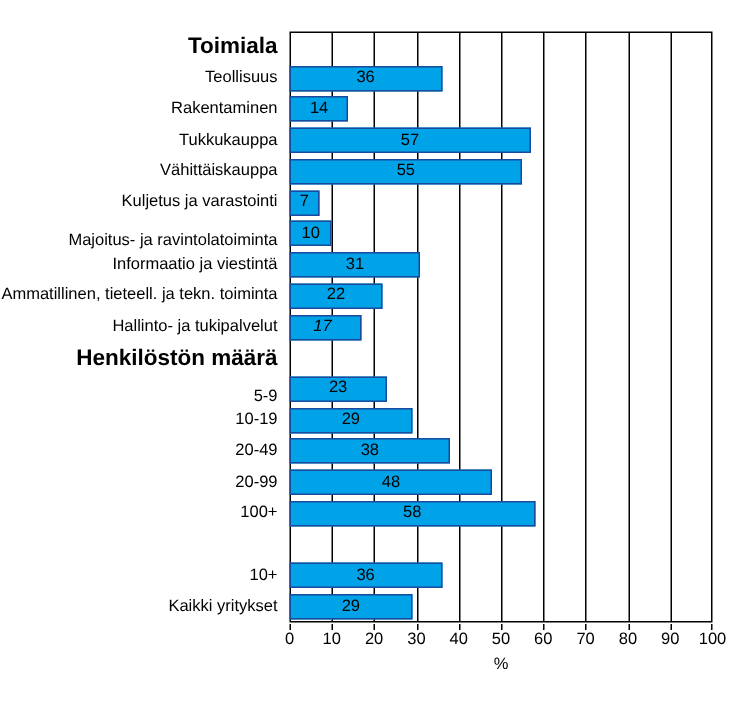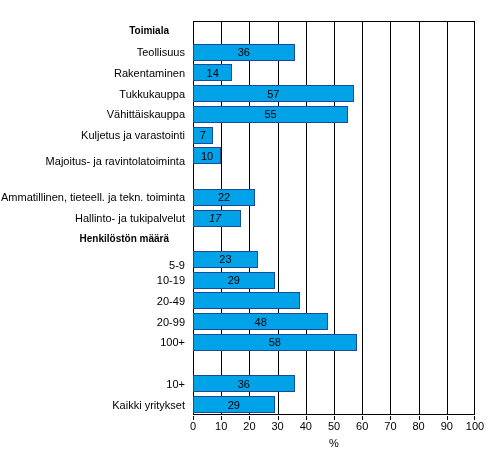--- a/index.html
+++ b/index.html
@@ -96,22 +96,22 @@
     font-size: 11px;
     color: #000000;
     text-align: right;
     white-space: nowrap;
     line-height: 1;
     transform: translateY(-50%);
   }
 
   .group-header {
     position: absolute;
-    right: 20px;
-    font-size: 10px;
+    right: 4px;
+    font-size: 15px;
     font-weight: bold;
     color: #000000;
     text-align: center;
     white-space: nowrap;
     line-height: 1;
     transform: translateY(-50%);
   }
 
   
   #xaxis-layer {
@@ -186,38 +186,43 @@
         <div class="bar-value" style="left: 0px; width: 155.1px;">55</div>
       </div>
       <div class="bar-row" style="top: 105.553px; height: 17px;">
         <div class="bar" style="width: 19.74px; background: rgb(0, 162, 232); border-color: rgb(27, 74, 156);"></div>
         <div class="bar-value" style="left: 0px; width: 19.74px;">7</div>
       </div>
       <div class="bar-row" style="top: 126.289px; height: 17px;">
         <div class="bar" style="width: 28.2px; background: rgb(0, 162, 232); border-color: rgb(27, 74, 156);"></div>
         <div class="bar-value" style="left: 0px; width: 28.2px;">10</div>
       </div>
+      <div class="bar-row" style="top: 147.026px; height: 17px;">
+        <div class="bar" style="width: 87.42px; background: rgb(0, 162, 232); border-color: rgb(27, 74, 156);"></div>
+        <div class="bar-value" style="left: 0px; width: 87.42px;">31</div>
+      </div>
       <div class="bar-row" style="top: 167.763px; height: 17px;">
         <div class="bar" style="width: 62.04px; background: rgb(0, 162, 232); border-color: rgb(27, 74, 156);"></div>
         <div class="bar-value" style="left: 0px; width: 62.04px; text-align: center;">22</div>
       </div>
       <div class="bar-row" style="top: 188.5px; height: 17px;">
         <div class="bar" style="width: 47.94px; background: rgb(0, 162, 232); border-color: rgb(27, 74, 156);"></div>
         <div class="bar-value" style="left: 0px; width: 44px; font-style: italic;">17</div>
       </div>
       <div class="bar-row" style="top: 229.974px; height: 17px;">
         <div class="bar" style="width: 64.86px; background: rgb(0, 162, 232); border-color: rgb(27, 74, 156);"></div>
         <div class="bar-value" style="left: 0px; width: 64.86px;">23</div>
       </div>
       <div class="bar-row" style="top: 250.711px; height: 17px;">
         <div class="bar" style="width: 81.78px; background: rgb(0, 162, 232); border-color: rgb(27, 74, 156);"></div>
         <div class="bar-value" style="left: 0px; width: 81.78px;">29</div>
       </div>
       <div class="bar-row" style="top: 271.447px; height: 17px;">
         <div class="bar" style="width: 107.16px; background: rgb(0, 162, 232); border-color: rgb(27, 74, 156);"></div>
+        <div class="bar-value" style="left: 0px; width: 107.16px;">38</div>
       </div>
       <div class="bar-row" style="top: 292.184px; height: 17px;">
         <div class="bar" style="width: 135.36px; background: rgb(0, 162, 232); border-color: rgb(27, 74, 156);"></div>
         <div class="bar-value" style="left: 0px; width: 135.36px;">48</div>
       </div>
       <div class="bar-row" style="top: 312.921px; height: 17px;">
         <div class="bar" style="width: 163.56px; background: rgb(0, 162, 232); border-color: rgb(27, 74, 156);"></div>
         <div class="bar-value" style="left: 0px; width: 163.56px;">58</div>
       </div>
       <div class="bar-row" style="top: 354.395px; height: 17px;">
@@ -231,20 +236,21 @@
     </div>
 
   <div id="labels-layer">
       <div class="group-header" style="top: 10.3684px;">Toimiala</div>
       <div class="cat-label" style="top: 31.1053px;">Teollisuus</div>
       <div class="cat-label" style="top: 51.8421px;">Rakentaminen</div>
       <div class="cat-label" style="top: 72.5789px;">Tukkukauppa</div>
       <div class="cat-label" style="top: 93.3158px;">Vähittäiskauppa</div>
       <div class="cat-label" style="top: 114.053px;">Kuljetus ja varastointi</div>
       <div class="cat-label" style="top: 140px;">Majoitus- ja ravintolatoiminta</div>
+      <div class="cat-label" style="top: 155.526px;">Informaatio ja viestintä</div>
       <div class="cat-label" style="top: 176.263px;">Ammatillinen, tieteell. ja tekn. toiminta</div>
       <div class="cat-label" style="top: 197px;">Hallinto- ja tukipalvelut</div>
       <div class="group-header" style="top: 217.737px;">Henkilöstön määrä</div>
       <div class="cat-label" style="top: 238.474px; margin-top: 6px;">5-9</div>
       <div class="cat-label" style="top: 259.211px;">10-19</div>
       <div class="cat-label" style="top: 279.947px;">20-49</div>
       <div class="cat-label" style="top: 300.684px;">20-99</div>
       <div class="cat-label" style="top: 321.421px;">100+</div>
       <div class="cat-label" style="top: 362.895px;">10+</div>
       <div class="cat-label" style="top: 383.632px;">Kaikki yritykset</div>

